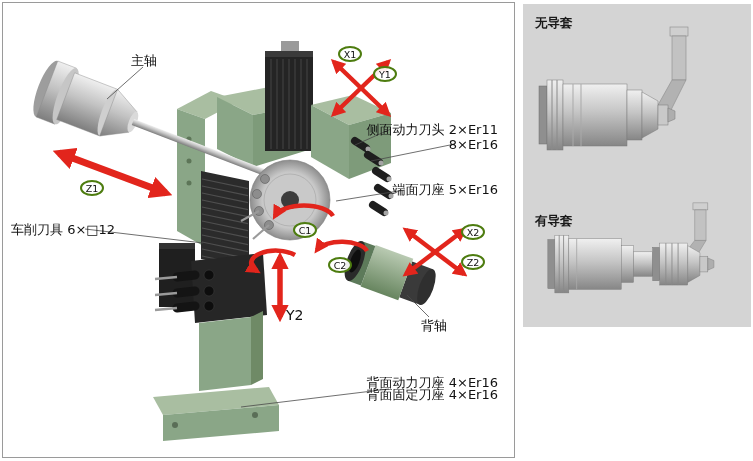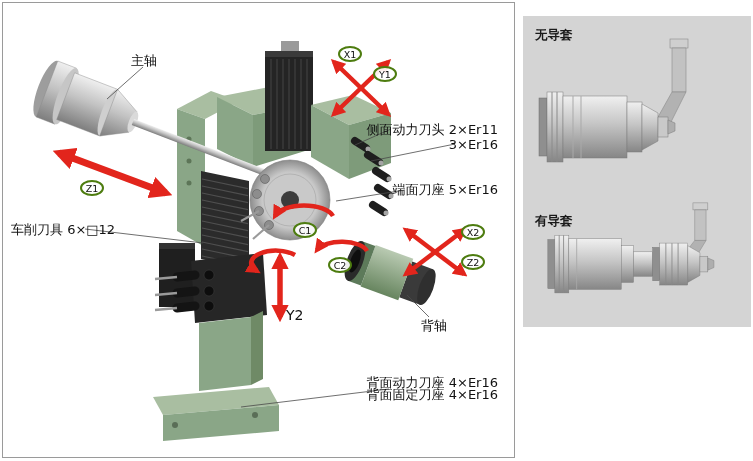--- a/index.html
+++ b/index.html
@@ -7,21 +7,21 @@
   .canvas{position:relative;width:753px;height:461px;background:#fff}
   .stage{position:absolute;left:2px;top:2px;width:513px;height:456px;border:1px solid #9a9a9a;background:#fff}
   .stage svg.machine{position:absolute;left:0;top:0;width:511px;height:454px}
   .lbl{position:absolute;font-size:13px;color:#111;white-space:nowrap;line-height:1.2}
   .lbl.r{text-align:center}
   .axis{position:absolute;width:24px;height:16px;border:2px solid #4d7c0f;border-radius:50%;
         background:rgba(255,255,255,.92);font-size:9.5px;color:#111;
         display:flex;align-items:center;justify-content:center}
   .plain-axis{position:absolute;font-size:14px;color:#111}
   .panel{position:absolute;left:523px;width:228px;background:#d4d4d4}
-  .panel.p1{top:16px;height:224px}
+  .panel.p1{top:4px;height:224px}
   .panel.p2{top:202px;height:125px}
   .panel svg{position:absolute;left:0;top:0;width:100%;height:100%}
   .panel-title{position:absolute;left:12px;top:11px;font-size:12.5px;font-weight:bold;color:#1a1a1a;z-index:2}
 </style>
 </head>
 <body>
 
 <div class="canvas">
 
   <div class="stage">
@@ -178,21 +178,21 @@
         <line x1="277" y1="254" x2="277" y2="314" stroke-width="5.5" marker-start="url(#ra)" marker-end="url(#ra)"></line>
         <path d="M330,213 A30,14 0 0 0 272,213" stroke-width="4.5" marker-end="url(#ra)"></path>
         <path d="M364,248 A26,12 0 0 0 314,247" stroke-width="4.5" marker-end="url(#ra)"></path>
         <path d="M292,252 A24,12 0 0 0 254,268" stroke-width="4.5" marker-end="url(#ra)"></path>
       </g>
     </svg>
 
     <span class="lbl" style="left:128px;top:50px">主轴</span>
     <span class="lbl" style="left:8px;top:219px">车削刀具 6×□12</span>
     <span class="lbl r" style="right:16px;top:119px">侧面动力刀头 2×Er11</span>
-    <span class="lbl r" style="right:16px;top:134px">3×Er16</span>
+    <span class="lbl r" style="right:16px;top:134px">8×Er16</span>
     <span class="lbl r" style="right:16px;top:179px">端面刀座 5×Er16</span>
     <span class="lbl" style="left:418px;top:315px">背轴</span>
     <span class="lbl r" style="right:16px;top:372px">背面动力刀座 4×Er16</span>
     <span class="lbl r" style="right:16px;top:384px">背面固定刀座 4×Er16</span>
 
     <span class="axis" style="left:77px;top:177px">Z1</span>
     <span class="axis" style="left:335px;top:43px">X1</span>
     <span class="axis" style="left:370px;top:63px">Y1</span>
     <span class="axis" style="left:290px;top:219px">C1</span>
     <span class="axis" style="left:325px;top:254px">C2</span>

